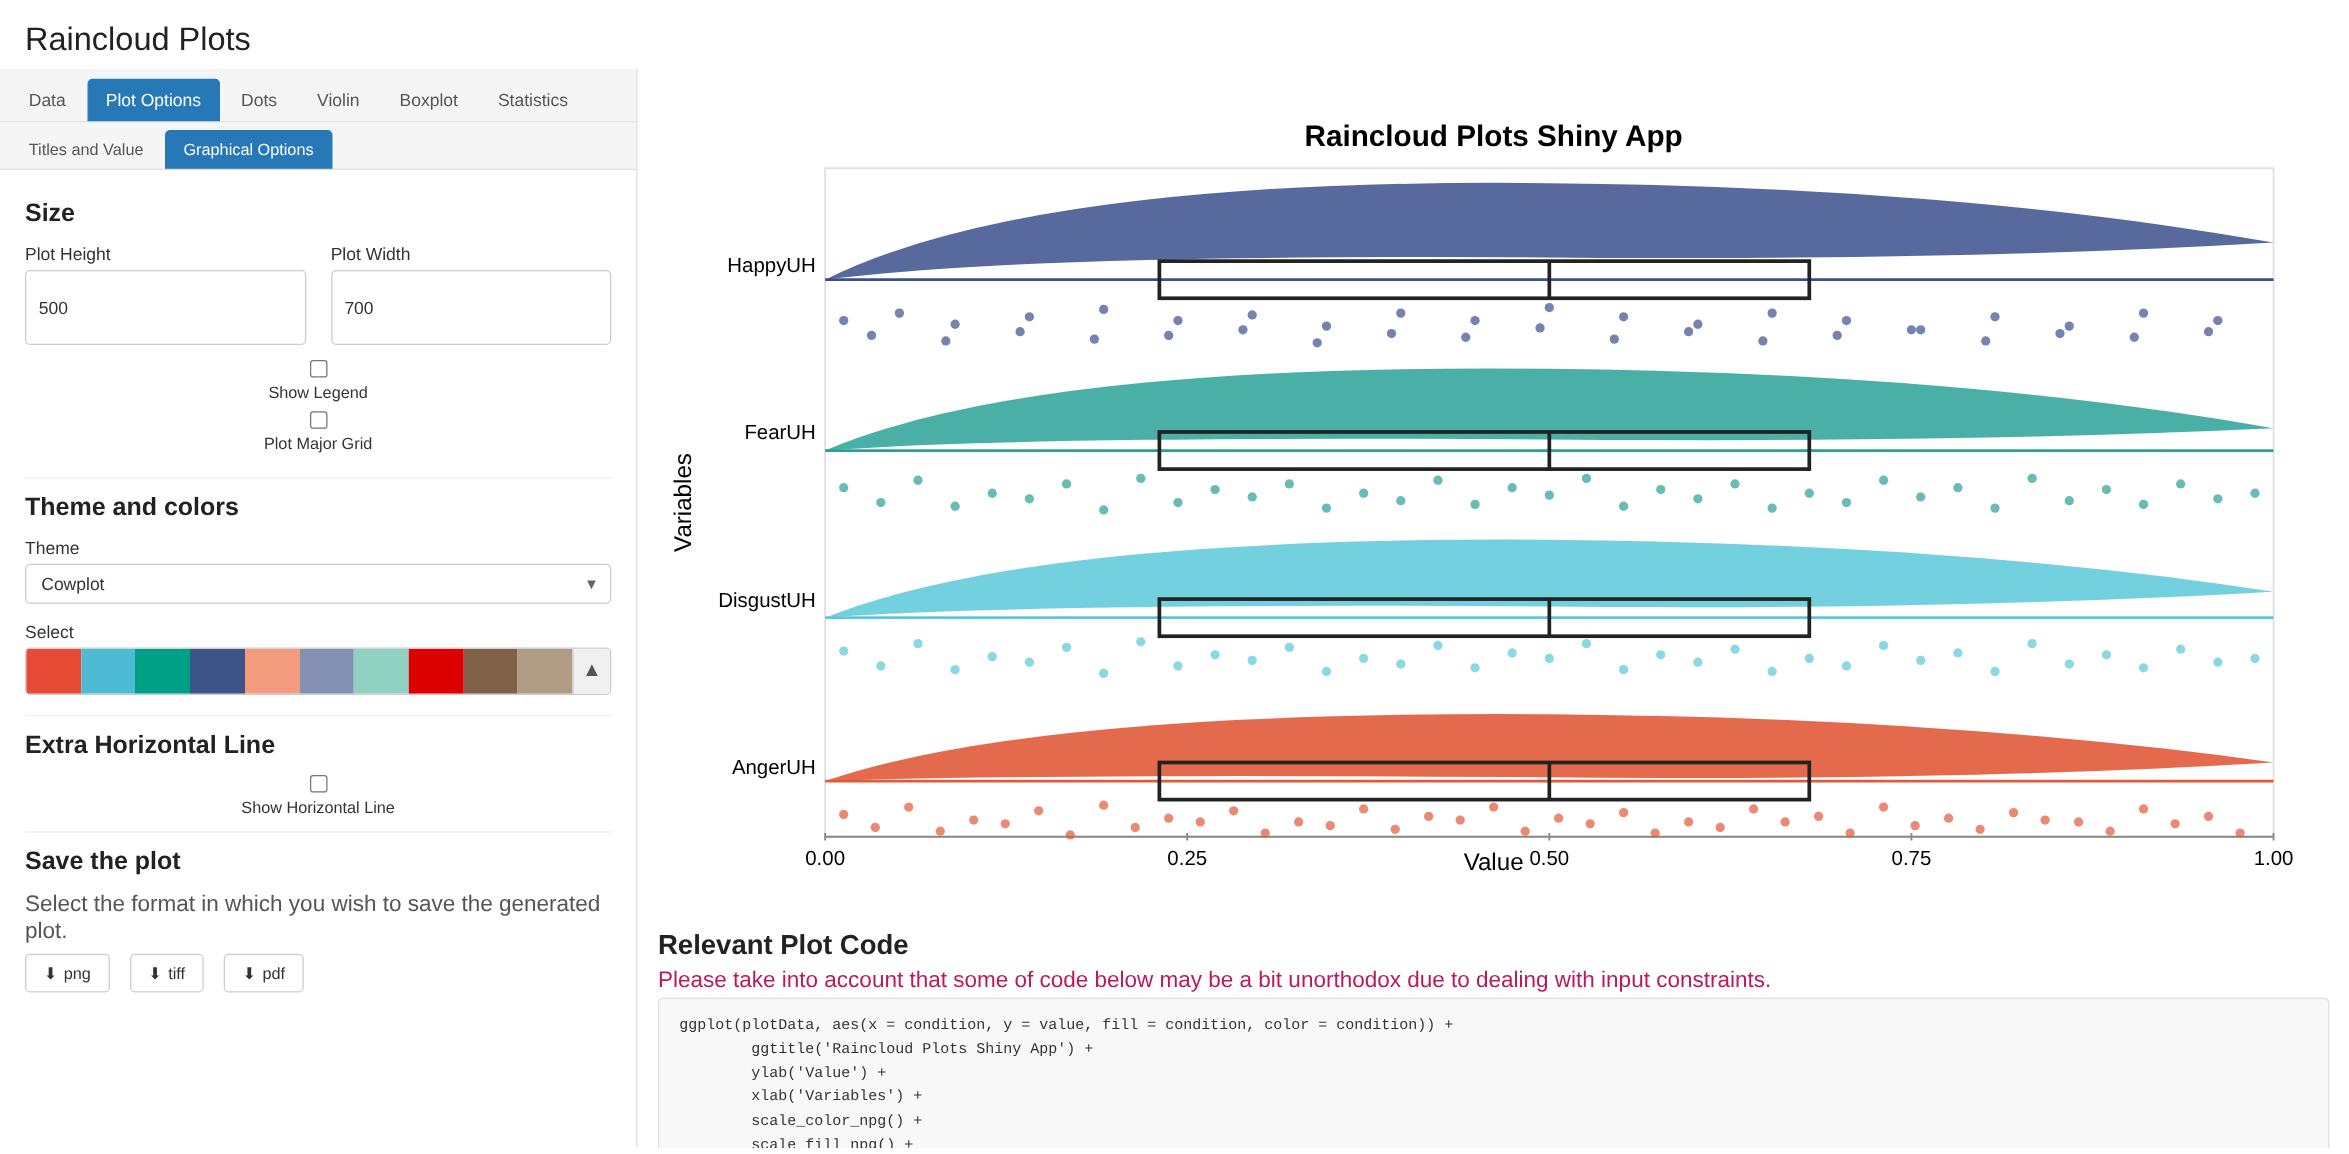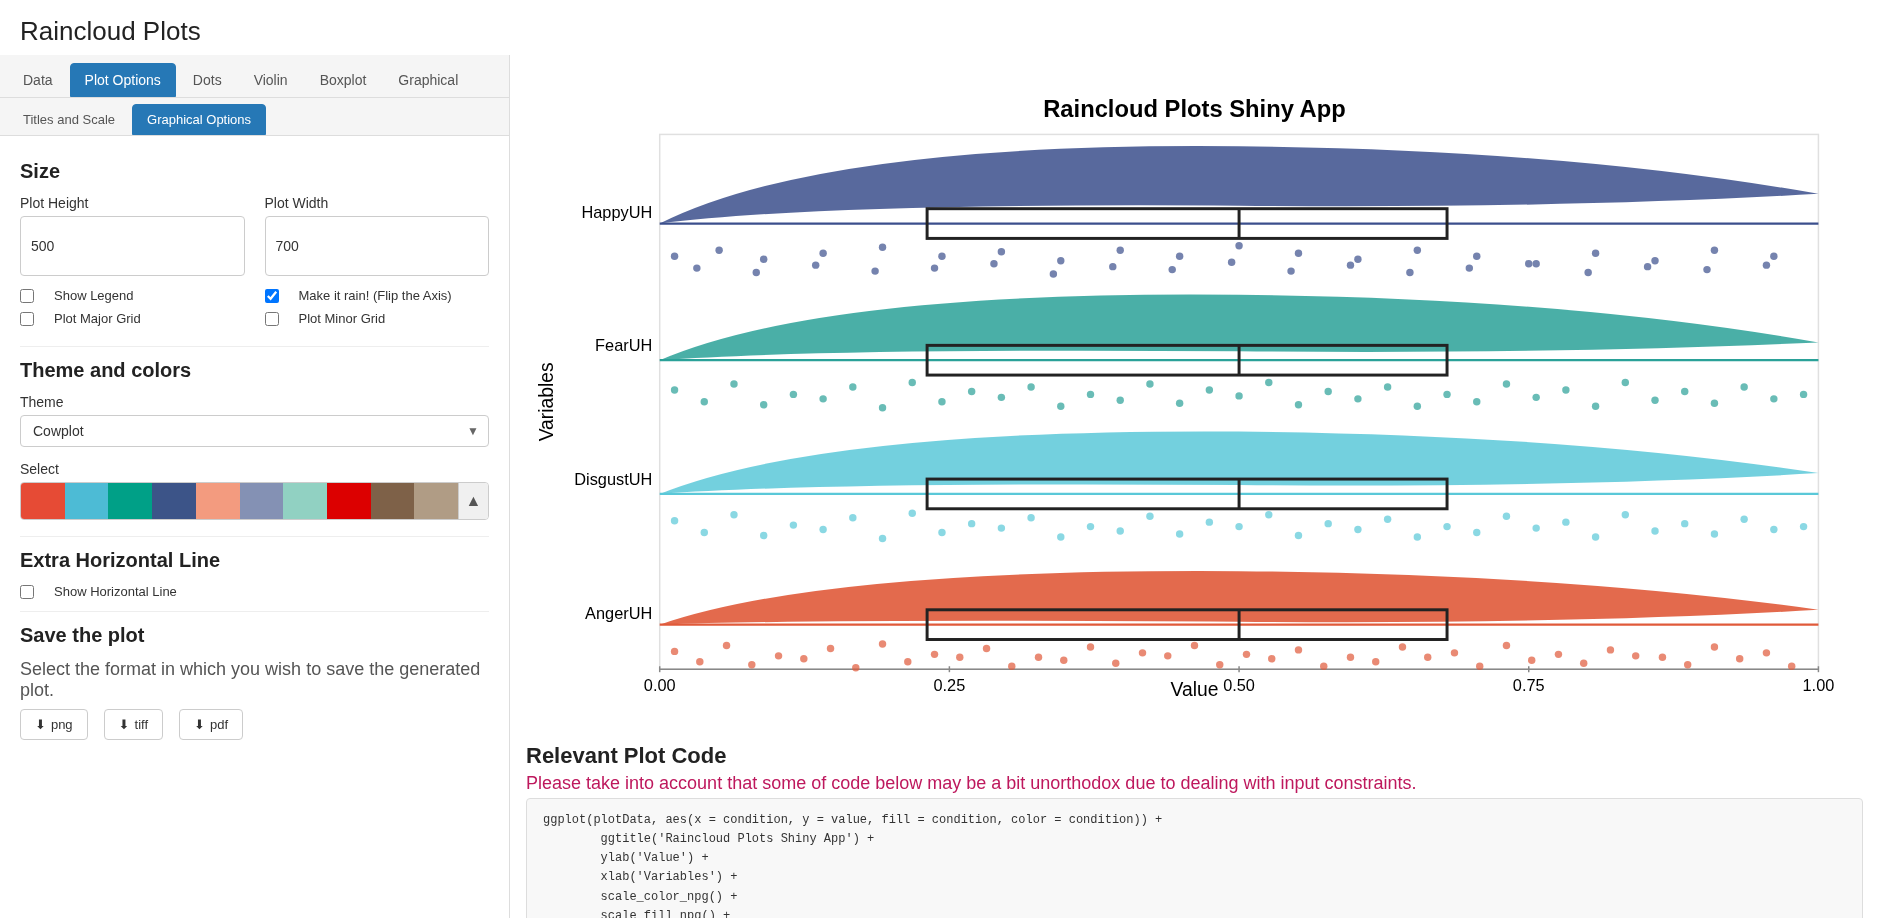--- a/index.html
+++ b/index.html
@@ -110,23 +110,24 @@
       padding: 21px 10px;
       border: 1px solid #ccc;
       border-radius: 4px;
       font-size: 14px;
       color: #333;
     }
 
     .checkbox-row {
       display: flex;
       align-items: center;
-      gap: 20px;
+      gap: 4px;
       margin-bottom: 8px;
       font-size: 13px;
+      flex-direction: column;
     }
 
     .checkbox-row input[type=checkbox] {
       width: 14px;
       height: 14px;
       cursor: pointer;
     }
 
     .checkbox-row label { cursor: pointer; }
 
@@ -292,25 +293,25 @@
 <div class="main-layout">
 
   <div class="left-panel">
 
     <div class="nav-tabs">
       <div class="nav-tab">Data</div>
       <div class="nav-tab active">Plot Options</div>
       <div class="nav-tab">Dots</div>
       <div class="nav-tab">Violin</div>
       <div class="nav-tab">Boxplot</div>
-      <div class="nav-tab">Graphical</div>
+      <div class="nav-tab">Statistics</div>
     </div>
 
     <div class="sub-tabs">
-      <div class="sub-tab">Titles and Scale</div>
+      <div class="sub-tab">Titles and Value</div>
       <div class="sub-tab active">Graphical Options</div>
     </div>
 
     <div class="panel-content">
 
       <div class="section-title">Size</div>
 
       <div class="row-2col">
         <div class="field-group">
           <div class="field-label">Plot Height</div>
@@ -324,30 +325,20 @@
 
       <div class="checkboxes-grid">
         <div class="checkboxes-col">
           <div class="checkbox-row">
             <input type="checkbox" id="show-legend" style="">
             <label for="show-legend">Show Legend</label>
           </div>
           <div class="checkbox-row">
             <input type="checkbox" id="plot-major-grid" style="">
             <label for="plot-major-grid">Plot Major Grid</label>
-          </div>
-        </div>
-        <div class="checkboxes-col">
-          <div class="checkbox-row">
-            <input type="checkbox" id="make-it-rain" checked="" style="">
-            <label for="make-it-rain">Make it rain! (Flip the Axis)</label>
-          </div>
-          <div class="checkbox-row">
-            <input type="checkbox" id="plot-minor-grid" style="">
-            <label for="plot-minor-grid">Plot Minor Grid</label>
           </div>
         </div>
       </div>
 
       <hr class="divider">
 
       <div class="section-title">Theme and colors</div>
 
       <div class="field-label">Theme</div>
       <div class="theme-select-wrap">

